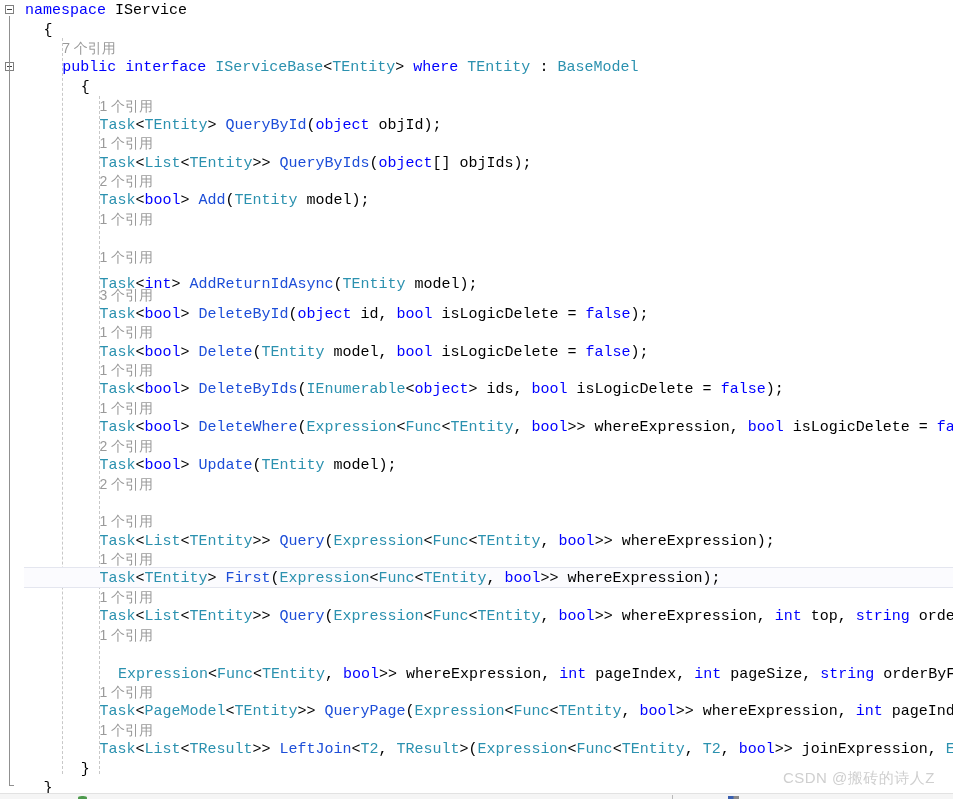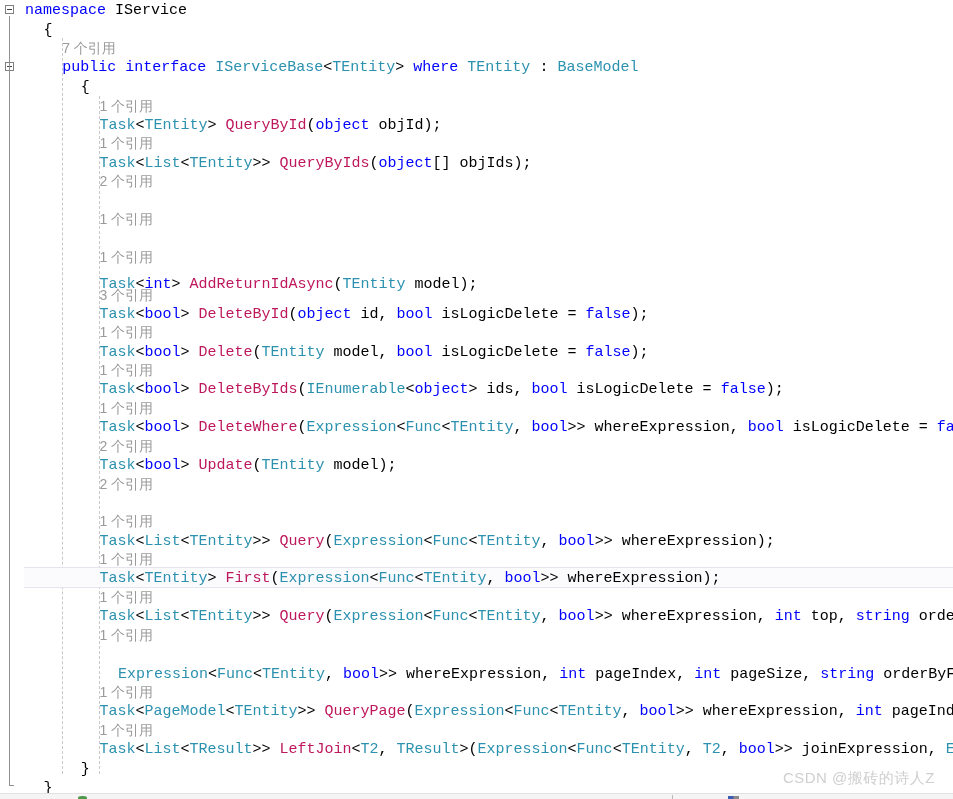--- a/index.html
+++ b/index.html
@@ -108,21 +108,21 @@
     height: 21px;
     border-top: 1px solid #e4e6ef;
     border-bottom: 1px solid #e4e6ef;
     background: #fbfbfe;
     box-sizing: border-box;
   }
 
   
   .kw   { color: #0000ff; }   
   .typ  { color: #2b91af; }   
-  .mth  { color: #be185d; }   
+  .mth  { color: #1d4ed8; }   
   .pln  { color: #000000; }
 
   
   .watermark {
     position: absolute;
     right: 18px;
     top: 769px;
     font-family: "Liberation Sans", sans-serif;
     font-size: 15px;
     color: #cfcfcf;
@@ -185,20 +185,21 @@
       <div class="line" style="left: 25px; top: 1px;"><span class="kw">namespace </span><span class="pln">IService</span></div>
       <div class="line" style="left: 43.6px; top: 20.6px;"><span class="pln">{</span></div>
       <div class="codelens" style="left: 62.2px; top: 40.2px;">7 个引用</div>
       <div class="line" style="left: 62.2px; top: 58.4px;"><span class="kw">public</span><span class="pln"> </span><span class="kw">interface</span><span class="pln"> </span><span class="typ">IServiceBase</span><span class="pln">&lt;</span><span class="typ">TEntity</span><span class="pln">&gt; </span><span class="kw">where</span><span class="pln"> </span><span class="typ">TEntity</span><span class="pln"> : </span><span class="typ">BaseModel</span></div>
       <div class="line" style="left: 80.8px; top: 78px;"><span class="pln">{</span></div>
       <div class="codelens" style="left: 99.4px; top: 97.6px;">1 个引用</div>
       <div class="line" style="left: 99.4px; top: 115.8px;"><span class="typ">Task</span><span class="pln">&lt;</span><span class="typ">TEntity</span><span class="pln">&gt; </span><span class="mth">QueryById</span><span class="pln">(</span><span class="kw">object</span><span class="pln"> objId);</span></div>
       <div class="codelens" style="left: 99.4px; top: 135.4px;">1 个引用</div>
       <div class="line" style="left: 99.4px; top: 153.6px;"><span class="typ">Task</span><span class="pln">&lt;</span><span class="typ">List</span><span class="pln">&lt;</span><span class="typ">TEntity</span><span class="pln">&gt;&gt; </span><span class="mth">QueryByIds</span><span class="pln">(</span><span class="kw">object</span><span class="pln">[] objIds);</span></div>
       <div class="codelens" style="left: 99.4px; top: 173.2px;">2 个引用</div>
+      <div class="line" style="left: 99.4px; top: 191.4px;"><span class="typ">Task</span><span class="pln">&lt;</span><span class="kw">bool</span><span class="pln">&gt; </span><span class="mth">Add</span><span class="pln">(</span><span class="typ">TEntity</span><span class="pln"> model);</span></div>
       <div class="codelens" style="left: 99.4px; top: 211px;">1 个引用</div>
       <div class="codelens" style="left: 99.4px; top: 248.8px;">1 个引用</div>
       <div class="line" style="left: 99.4px; top: 275px;"><span class="typ">Task</span><span class="pln">&lt;</span><span class="kw">int</span><span class="pln">&gt; </span><span class="mth">AddReturnIdAsync</span><span class="pln">(</span><span class="typ">TEntity</span><span class="pln"> model);</span></div>
       <div class="codelens" style="left: 99.4px; top: 286.6px;">3 个引用</div>
       <div class="line" style="left: 99.4px; top: 304.8px;"><span class="typ">Task</span><span class="pln">&lt;</span><span class="kw">bool</span><span class="pln">&gt; </span><span class="mth">DeleteById</span><span class="pln">(</span><span class="kw">object</span><span class="pln"> id, </span><span class="kw">bool</span><span class="pln"> isLogicDelete = </span><span class="kw">false</span><span class="pln">);</span></div>
       <div class="codelens" style="left: 99.4px; top: 324.4px;">1 个引用</div>
       <div class="line" style="left: 99.4px; top: 342.6px;"><span class="typ">Task</span><span class="pln">&lt;</span><span class="kw">bool</span><span class="pln">&gt; </span><span class="mth">Delete</span><span class="pln">(</span><span class="typ">TEntity</span><span class="pln"> model, </span><span class="kw">bool</span><span class="pln"> isLogicDelete = </span><span class="kw">false</span><span class="pln">);</span></div>
       <div class="codelens" style="left: 99.4px; top: 362.2px;">1 个引用</div>
       <div class="line" style="left: 99.4px; top: 380.4px;"><span class="typ">Task</span><span class="pln">&lt;</span><span class="kw">bool</span><span class="pln">&gt; </span><span class="mth">DeleteByIds</span><span class="pln">(</span><span class="typ">IEnumerable</span><span class="pln">&lt;</span><span class="kw">object</span><span class="pln">&gt; ids, </span><span class="kw">bool</span><span class="pln"> isLogicDelete = </span><span class="kw">false</span><span class="pln">);</span></div>
       <div class="codelens" style="left: 99.4px; top: 400px;">1 个引用</div>

